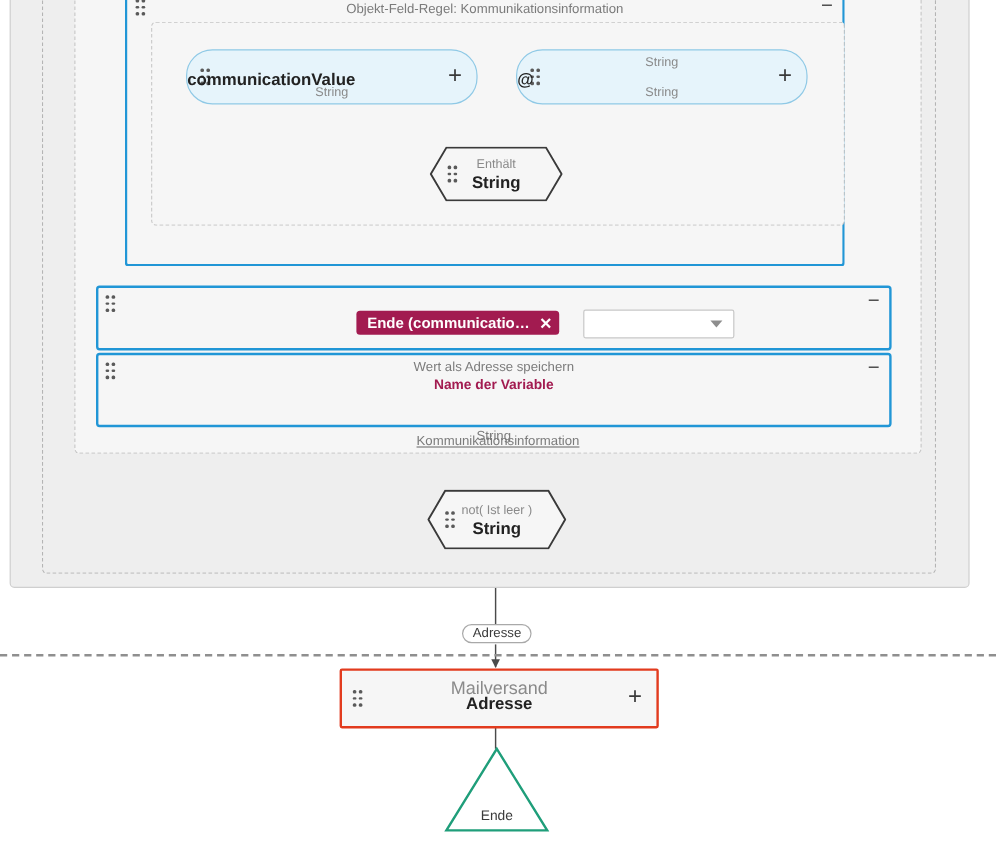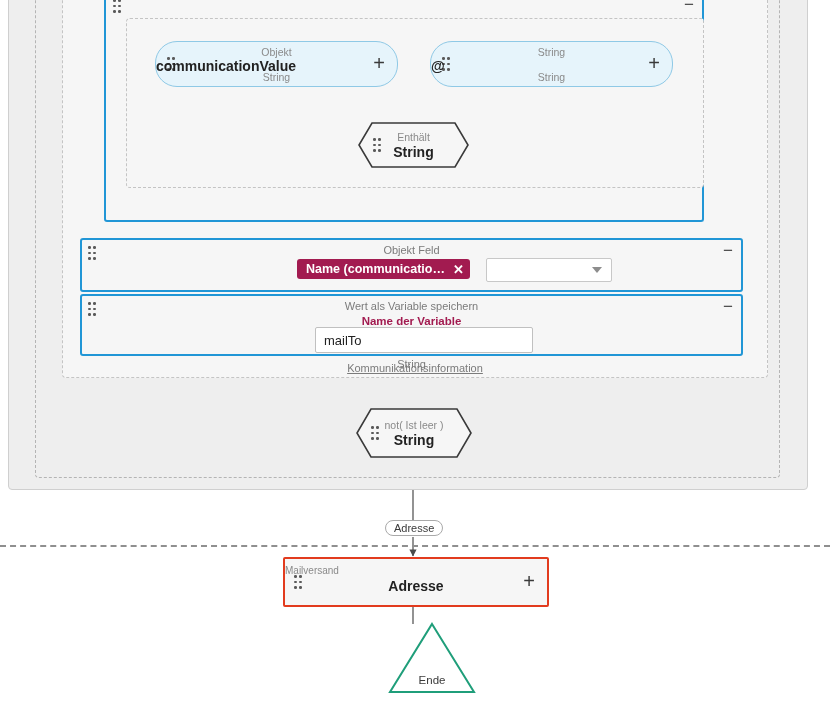--- a/index.html
+++ b/index.html
@@ -193,21 +193,21 @@
 
   
   .node-red {
     position: absolute;
     background: #f6f6f6;
     border: 2px solid #e23b1e;
     border-radius: 2px;
   }
   .node-red .title {
     position: absolute; left: 0; right: 0; top: 6px;
-    text-align: left; font-size: 10px; color: #8a8a8a;
+    text-align: center; font-size: 15px; color: #8a8a8a;
   }
   .node-red .value {
     position: absolute; left: 0; right: 0; top: 19px;
     text-align: center; font-size: 14px; font-weight: bold; color: #222;
   }
 
   
   .pill {
     position: absolute;
     background: #ffffff;
@@ -286,35 +286,35 @@
 
   <div class="panel-blue abs" style="left:104px; top:-10px; width:600px; height:232px; border-top:none;">
     <div class="dots" style="left:6px; top:8px;">
       <i></i>
         <i></i>
         <i></i>
         <i></i>
         <i></i>
         <i></i>
     </div>
+    <div class="caption" style="top:12px;">Objekt-Feld-Regel: Kommunikationsinformation</div>
     <div class="minus-btn" style="right:8px; top:8px;">−</div>
 
     <div class="group-dashed-inner abs" style="left:20px; top:28px; width:578px; height:170px;"></div>
   </div>
 
   <div class="node-round" style="left:155px; top:41px; width:241px; height:44px;">
     <div class="dots" style="left:10px; top:14px;">
       <i></i>
         <i></i>
         <i></i>
         <i></i>
         <i></i>
         <i></i>
     </div>
-    <div class="title">Objekt</div>
     <div class="value">communicationValue</div>
     <div class="type">String</div>
     <div class="plus-btn" style="right:12px; top:12px;">+</div>
   </div>
 
   <div class="node-round" style="left:430px; top:41px; width:241px; height:44px;">
     <div class="dots" style="left:10px; top:14px;">
       <i></i>
         <i></i>
         <i></i>
@@ -346,47 +346,45 @@
 
   <div class="panel-blue abs" style="left:80px; top:238px; width:663px; height:54px;">
     <div class="dots" style="left:5px; top:5px;">
       <i></i>
         <i></i>
         <i></i>
         <i></i>
         <i></i>
         <i></i>
     </div>
-    <div class="caption" style="top:4px;">Objekt Feld</div>
     <div class="minus-btn" style="right:8px; top:4px;">−</div>
 
     <div class="chip" style="left:215px; top:19px;">
-      <span>Name (communicatio…</span>
+      <span>Ende (communicatio…</span>
       <span class="x">✕</span>
     </div>
     <div class="select-box" style="left:404px; top:18px; width:124px; height:22px;">
       <div class="caret" style="right:9px; top:8px;"></div>
     </div>
     <div class="caption-bottom" style="bottom:-16px;">String</div>
   </div>
 
   <div class="panel-blue abs" style="left:80px; top:294px; width:663px; height:62px;">
     <div class="dots" style="left:5px; top:5px;">
       <i></i>
         <i></i>
         <i></i>
         <i></i>
         <i></i>
         <i></i>
     </div>
-    <div class="caption" style="top:4px;">Wert als Variable speichern</div>
+    <div class="caption" style="top:4px;">Wert als Adresse speichern</div>
     <div class="minus-btn" style="right:8px; top:4px;">−</div>
 
     <div class="label-red" style="top:19px;">Name der Variable</div>
-    <input class="text-input" style="left: 233px; top: 31px; width: 200px; height: 24px;" value="mailTo">
     <div class="caption-bottom" style="bottom:-16px;">String</div>
   </div>
 
   <div class="hexwrap" style="left:356px; top:408px; width:116px; height:64px;">
     <svg width="116" height="50">
       <polygon points="15,1 101,1 115,25 101,49 15,49 1,25" fill="#f6f6f6" stroke="#3a3a3a" stroke-width="1.6"></polygon>
     </svg>
     <div class="dots" style="left:14px; top:17px;">
       <i></i>
         <i></i>
@@ -410,20 +408,20 @@
         <i></i>
         <i></i>
         <i></i>
         <i></i>
     </div>
     <div class="title">Mailversand</div>
     <div class="value">Adresse</div>
     <div class="plus-btn" style="right:12px; top:13px;">+</div>
   </div>
 
-  <div class="endwrap" style="left:388px; top:622px; width:88px; height:72px;">
+  <div class="endwrap" style="left:370px; top:622px; width:88px; height:72px;">
     <svg width="88" height="72">
       <polygon points="44,2 86,70 2,70" fill="#ffffff" stroke="#1f9e7a" stroke-width="2"></polygon>
     </svg>
     <div class="label">Ende</div>
   </div>
 
 </div>
 
 </body></html>

